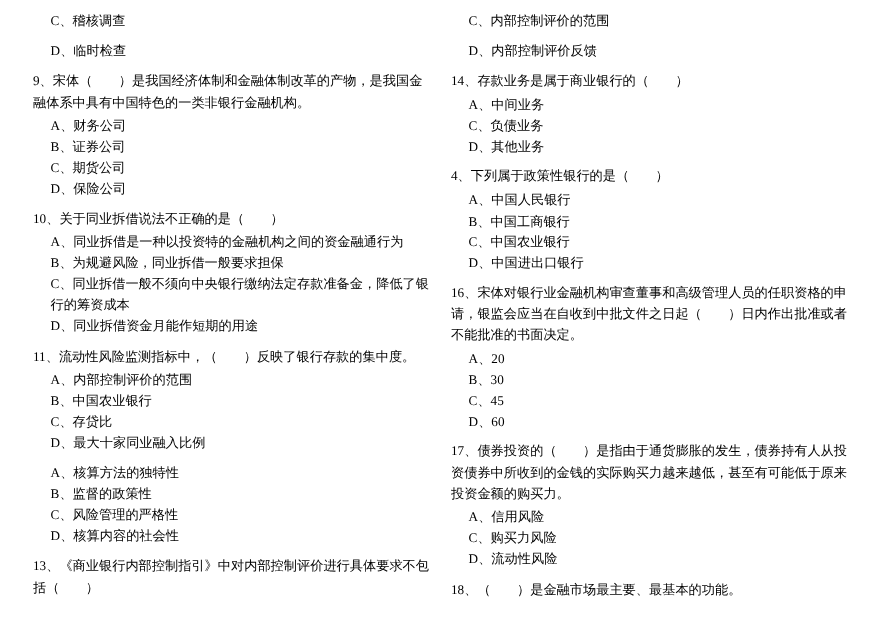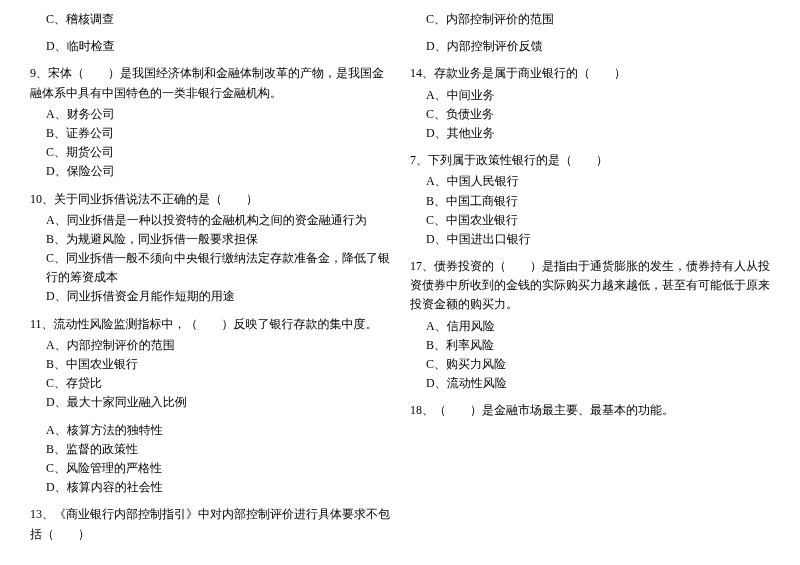--- a/index.html
+++ b/index.html
@@ -89,30 +89,36 @@
     <div class="question-block">
       <div class="option">D、内部控制评价反馈</div>
     </div>
     <div class="question-block">
       <div class="question-text">14、存款业务是属于商业银行的（　　）</div>
       <div class="option">A、中间业务</div>
       <div class="option">C、负债业务</div>
       <div class="option">D、其他业务</div>
     </div>
     <div class="question-block">
-      <div class="question-text">7、下列属于政策性银行的是（　　）</div>
+      <div class="question-text">4、下列属于政策性银行的是（　　）</div>
       <div class="option">A、中国人民银行</div>
       <div class="option">B、中国工商银行</div>
       <div class="option">C、中国农业银行</div>
       <div class="option">D、中国进出口银行</div>
     </div>
     <div class="question-block">
+      <div class="question-text">16、宋体对银行业金融机构审查董事和高级管理人员的任职资格的申请，银监会应当在自收到中批文件之日起（　　）日内作出批准或者不能批准的书面决定。</div>
+      <div class="option">A、20</div>
+      <div class="option">B、30</div>
+      <div class="option">C、45</div>
+      <div class="option">D、60</div>
+    </div>
+    <div class="question-block">
       <div class="question-text">17、债券投资的（　　）是指由于通货膨胀的发生，债券持有人从投资债券中所收到的金钱的实际购买力越来越低，甚至有可能低于原来投资金额的购买力。</div>
       <div class="option">A、信用风险</div>
-      <div class="option">B、利率风险</div>
       <div class="option">C、购买力风险</div>
       <div class="option">D、流动性风险</div>
     </div>
     <div class="question-block">
       <div class="question-text">18、（　　）是金融市场最主要、最基本的功能。</div>
 
     </div>
   </div>
 </div>
 

